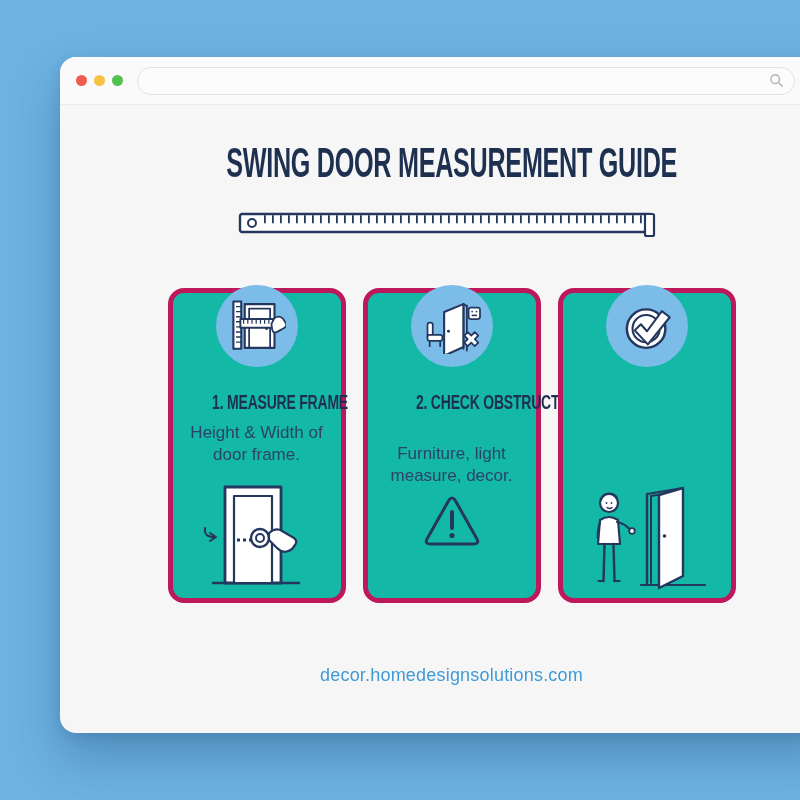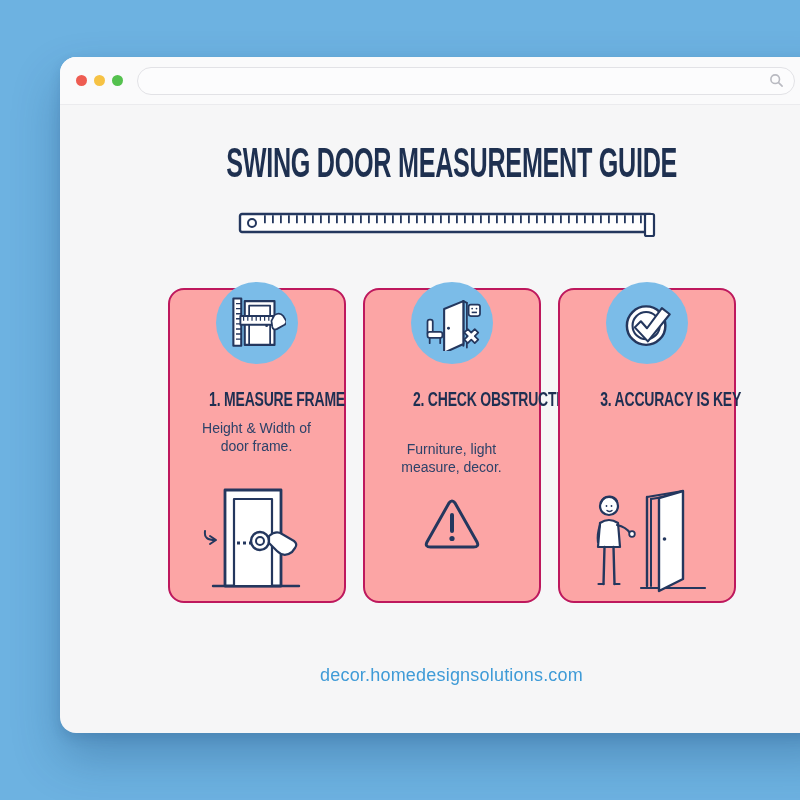--- a/index.html
+++ b/index.html
@@ -38,32 +38,32 @@
   .content{padding-top:34px;text-align:center;}
   h1{
     margin:0;line-height:48px;font-size:42px;font-weight:bold;color:#1e3050;
     white-space:nowrap;
   }
   h1 .cond{display:inline-block;transform:scaleX(.60);transform-origin:center;letter-spacing:-.5px;}
   .ruler-wrap{margin-top:24px;}
   .cards{display:flex;justify-content:center;gap:17px;margin-top:46px;}
   .card{
     width:178px;height:315px;box-sizing:border-box;
-    background:#fca5a5;border:2px solid #be185d;border-radius:16px;
+    background:#14b8a6;border:5px solid #be185d;border-radius:16px;
     position:relative;padding:98px 10px 0;
   }
   .badge{
     position:absolute;top:-8px;left:50%;transform:translateX(-50%);
     width:82px;height:82px;border-radius:50%;background:#7bbce8;
     display:flex;align-items:center;justify-content:center;
   }
   h2{margin:0;font-size:20px;font-weight:bold;color:#1e2f52;white-space:nowrap;line-height:1.1;}
   h2 .cond{display:inline-block;transform:scaleX(.70);transform-origin:center;letter-spacing:-.3px;}
   .body{
-    margin:9px 0 0;font-size:14px;line-height:1.32;color:#2d4269;
+    margin:9px 0 0;font-size:17px;line-height:1.32;color:#2d4269;
     white-space:pre-line;
   }
   .card:nth-child(2) .body{margin-top:30px;}
   .illus{position:absolute;left:0;right:0;display:flex;justify-content:center;}
   .illus-1{bottom:8px;}
   .illus-2{bottom:46px;}
   .illus-3{bottom:8px;}
   .footer{
     margin-top:62px;font-size:18px;color:#3f9bd7;letter-spacing:.2px;
     display:inline-block;cursor:pointer;
@@ -173,21 +173,20 @@
       </section>
 
       <section class="card">
         <div class="badge">
           <svg width="58" height="56" viewBox="0 0 64 64">
             <circle class="fw ln" cx="31" cy="35" r="22" stroke-width="2.8"></circle>
             <circle class="ln" cx="31" cy="35" r="15.5" fill="#7bbce8" stroke-width="2.4"></circle>
             <polygon class="fw ln" points="18,37 25,30 32,38 49,15 58,22 33,53" stroke-width="2.4"></polygon>
           </svg>
         </div>
-        <h2><span class="cond">3. ACCURACY IS KEY</span></h2>
         <div class="illus illus-3">
           <svg width="128" height="112" viewBox="0 0 128 112">
             <line class="ln" x1="58" y1="107" x2="122" y2="107" stroke-width="2.2"></line>
             <path class="ln" d="M64,16 L64,105" stroke-width="2.4"></path>
             <path class="ln" d="M68,18 L68,105" stroke-width="2"></path>
             <path class="ln" d="M64,16 L100,10 M68,18 L100,13" stroke-width="2.2"></path>
             <polygon class="fw ln" points="76,17 100,10 100,98 76,110" stroke-width="2.4"></polygon>
             <circle cx="81.5" cy="58" r="1.8" fill="#24375e"></circle>
             <circle class="fw ln" cx="26" cy="25" r="9" stroke-width="2.2"></circle>
             <path class="ln" d="M18,22 q2,-7 9,-6.5 q5,.5 7,4.5" stroke-width="2"></path>

